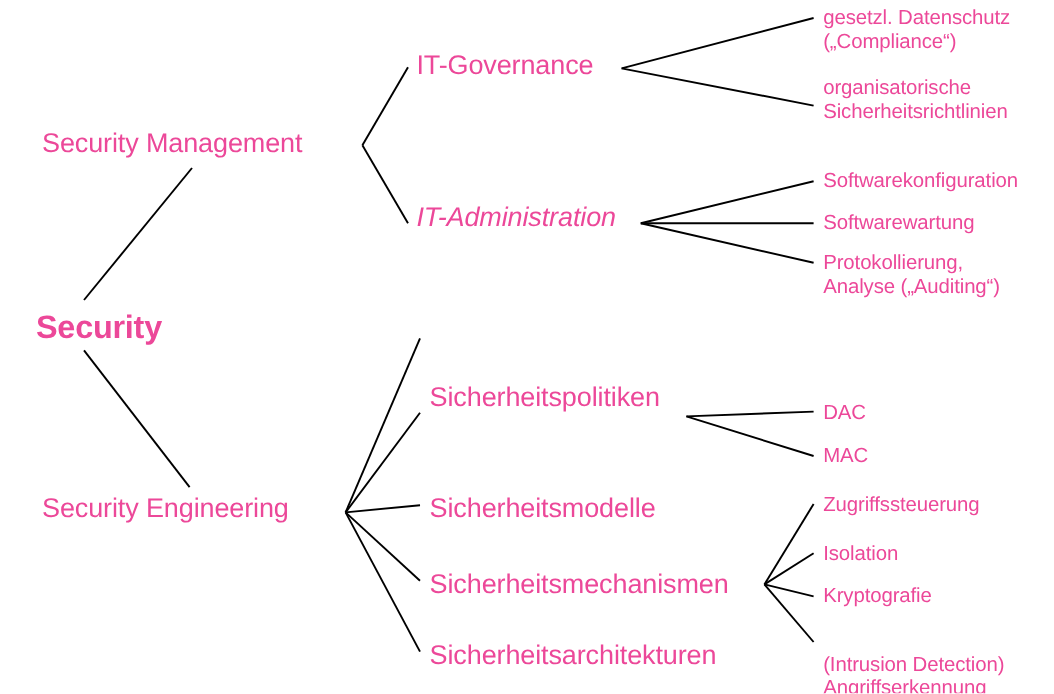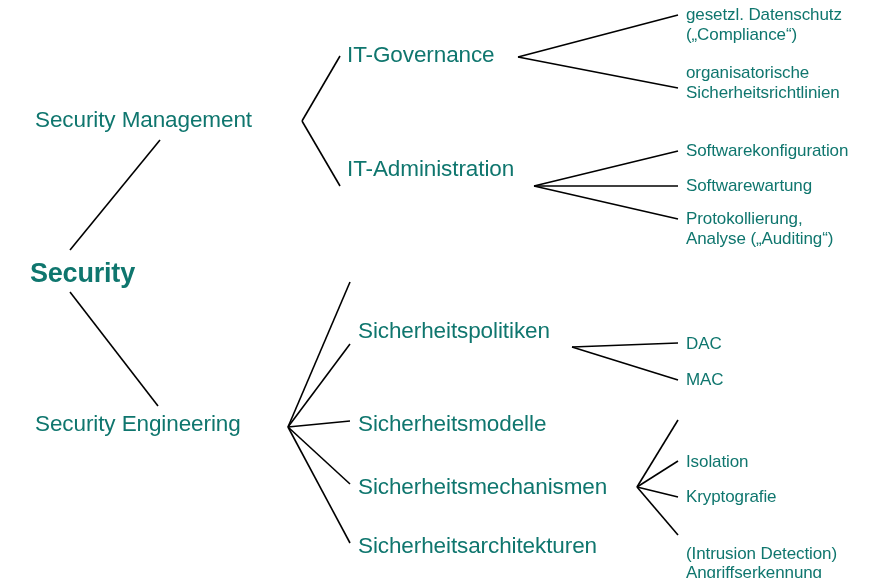--- a/index.html
+++ b/index.html
@@ -29,21 +29,21 @@
   }
   svg.tree-canvas line {
     stroke: #000000;
     stroke-width: 1.6;
     stroke-linecap: butt;
   }
   .node-label {
     position: absolute;
     white-space: pre;
     font-family: "Liberation Sans", sans-serif;
-    color: #0f766e;
+    color: #ec4899;
     line-height: 1.16;
     letter-spacing: -0.1px;
   }
   .lvl-root {
     font-size: 27px;
     font-weight: bold;
     letter-spacing: -0.2px;
   }
   .lvl-1 {
     font-size: 22.5px;
@@ -87,38 +87,39 @@
         <line x1="637" y1="487" x2="678" y2="535" stroke="#000000"></line>
       </g>
   </svg>
 
   <div class="node-label lvl-root" id="n-root" style="left: 30px; top: 258px;">Security</div>
 
   <div class="node-label lvl-1" id="n-security_management" style="left: 35px; top: 107px;">Security Management</div>
   <div class="node-label lvl-1" id="n-security_engineering" style="left: 35px; top: 411px;">Security Engineering</div>
 
   <div class="node-label lvl-2" id="n-it_governance" style="left: 347px; top: 42px;">IT-Governance</div>
-  <div class="node-label lvl-2" id="n-it_administration" style="left: 347px; top: 156px;">IT-Administration</div>
+  <div class="node-label lvl-2" id="n-it_administration" style="left: 347px; top: 168px; font-style: italic;">IT-Administration</div>
 
   <div class="node-label lvl-2" id="n-sicherheitspolitiken" style="left: 358px; top: 318px;">Sicherheitspolitiken</div>
   <div class="node-label lvl-2" id="n-sicherheitsmodelle" style="left: 358px; top: 411px;">Sicherheitsmodelle</div>
   <div class="node-label lvl-2" id="n-sicherheitsmechanismen" style="left: 358px; top: 474px;">Sicherheitsmechanismen</div>
   <div class="node-label lvl-2" id="n-sicherheitsarchitekturen" style="left: 358px; top: 533px;">Sicherheitsarchitekturen</div>
 
   <div class="node-label lvl-3" id="n-gesetzl_datenschutz_l1" style="left: 686px; top: 5px;">gesetzl. Datenschutz</div>
   <div class="node-label lvl-3" id="n-gesetzl_datenschutz_l2" style="left: 686px; top: 25px;">(„Compliance“)</div>
   <div class="node-label lvl-3" id="n-organisatorische_l1" style="left: 686px; top: 63px;">organisatorische</div>
   <div class="node-label lvl-3" id="n-organisatorische_l2" style="left: 686px; top: 83px;">Sicherheitsrichtlinien</div>
 
   <div class="node-label lvl-3" id="n-softwarekonfiguration" style="left: 686px; top: 141px;">Softwarekonfiguration</div>
   <div class="node-label lvl-3" id="n-softwarewartung" style="left: 686px; top: 176px;">Softwarewartung</div>
   <div class="node-label lvl-3" id="n-protokollierung_l1" style="left: 686px; top: 209px;">Protokollierung,</div>
   <div class="node-label lvl-3" id="n-protokollierung_l2" style="left: 686px; top: 229px;">Analyse („Auditing“)</div>
 
   <div class="node-label lvl-3" id="n-dac" style="left: 686px; top: 334px;">DAC</div>
   <div class="node-label lvl-3" id="n-mac" style="left: 686px; top: 370px;">MAC</div>
 
+  <div class="node-label lvl-3" id="n-zugriffssteuerung" style="left: 686px; top: 411px;">Zugriffssteuerung</div>
   <div class="node-label lvl-3" id="n-isolation" style="left: 686px; top: 452px; text-align: center;">Isolation</div>
   <div class="node-label lvl-3" id="n-kryptografie" style="left: 686px; top: 487px;">Kryptografie</div>
   <div class="node-label lvl-3" id="n-angriffserkennung_l1" style="left: 686px; top: 524px; margin-top: 39px;">Angriffserkennung</div>
   <div class="node-label lvl-3" id="n-angriffserkennung_l2" style="left: 686px; top: 544px;">(Intrusion Detection)</div>
 
 </div>
 
 </body></html>

